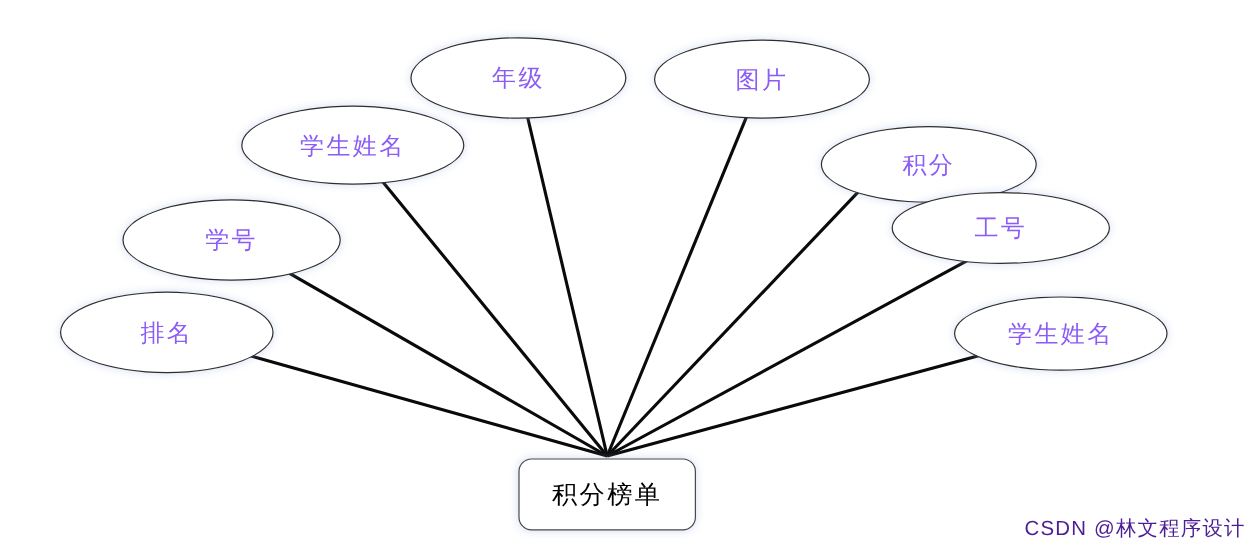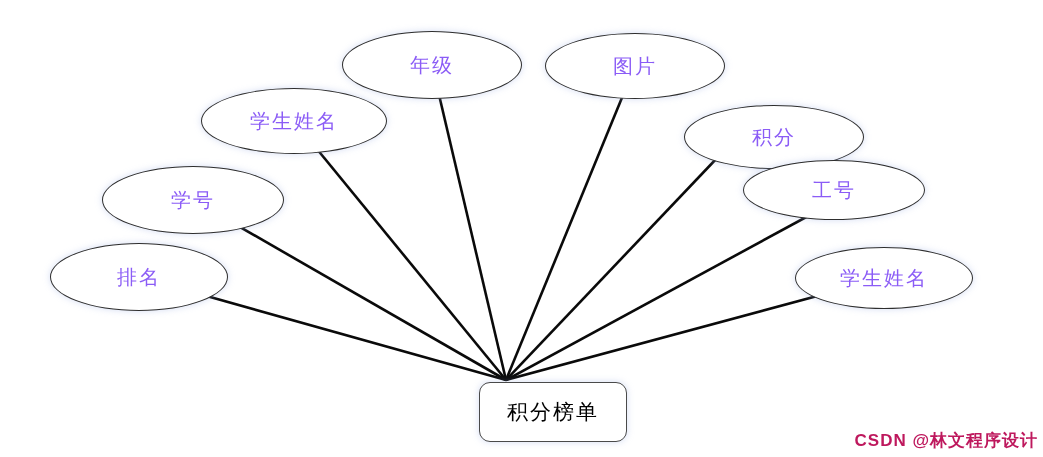--- a/index.html
+++ b/index.html
@@ -42,21 +42,20 @@
     justify-content: center;
     background: #ffffff;
     border: 1.7px solid #4a4a4a;
     border-radius: 11px;
     font-size: 21px;
     color: #000000;
     letter-spacing: 2px;
     box-shadow: 0 0 7px rgba(150, 170, 225, 0.40);
     box-sizing: border-box;
     white-space: nowrap;
-    margin-left: 47px;
   }
   .watermark {
     position: absolute;
     right: 5px;
     bottom: 5px;
     font-size: 17px;
     color: #d2d2d2;
     font-family: "Liberation Sans", "DejaVu Sans", sans-serif;
     letter-spacing: 1px;
     user-select: none;
@@ -98,14 +97,14 @@
     <div class="attr-node" style="left: 743px; top: 160px; width: 182px; height: 60px; border-color: rgb(46, 46, 46);">
       <span>工号</span>
     </div>
     <div class="attr-node" style="left: 795px; top: 247px; width: 178px; height: 62px; border-color: rgb(46, 46, 46);">
       <span>学生姓名</span>
     </div>
     <div class="entity-node" id="entity-node" style="left: 432px; top: 382px; width: 148px; height: 60px; border-color: rgb(74, 74, 74);">
     <span>积分榜单</span>
   </div>
 
-  <div class="watermark" style="color: #be185d; font-weight: bold;">CSDN @林文程序设计</div>
+  <div class="watermark" style="color: #4c1d95;">CSDN @林文程序设计</div>
 </div>
 
 </body></html>

